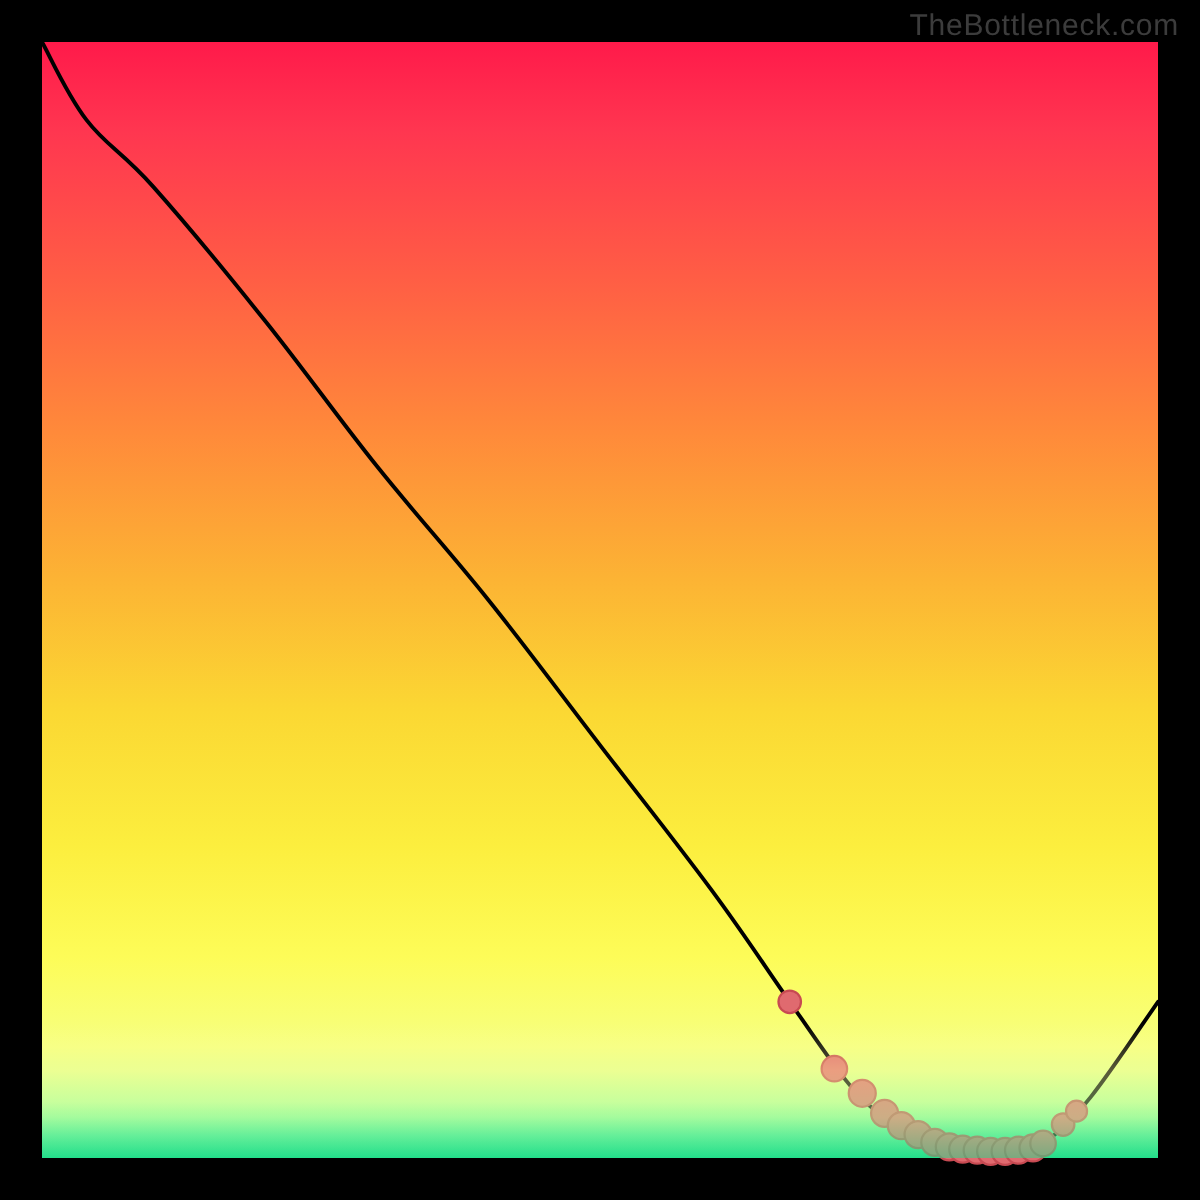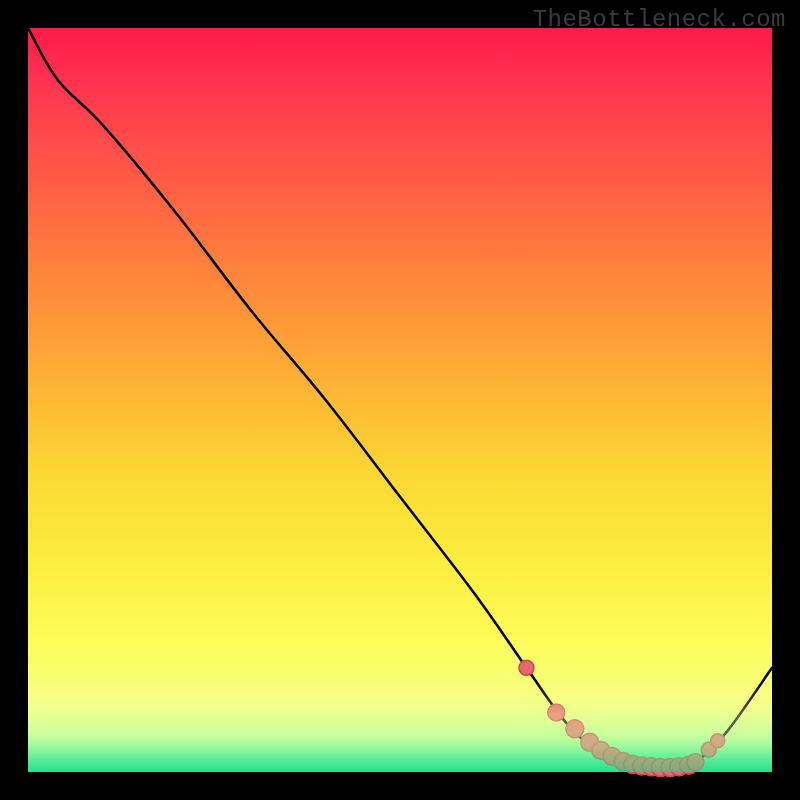--- a/index.html
+++ b/index.html
@@ -8,26 +8,25 @@
     height: 800px;
     background: #000;
     position: relative;
     font-family: Arial, Helvetica, sans-serif;
     overflow: hidden;
   }
   .watermark {
     position: absolute;
     top: 6px;
     right: 14px;
-    font-size: 24px;
+    font-size: 20px;
     color: #3c3c3c;
     font-weight: 500;
     letter-spacing: 0.5px;
     z-index: 5;
-    font-family: Liberation Mono, monospace;
   }
   .plot-area {
     position: absolute;
     left: 28px;
     top: 28px;
     width: 744px;
     height: 744px;
     background: linear-gradient(
       to bottom,
       #ff1a4a 0%,

